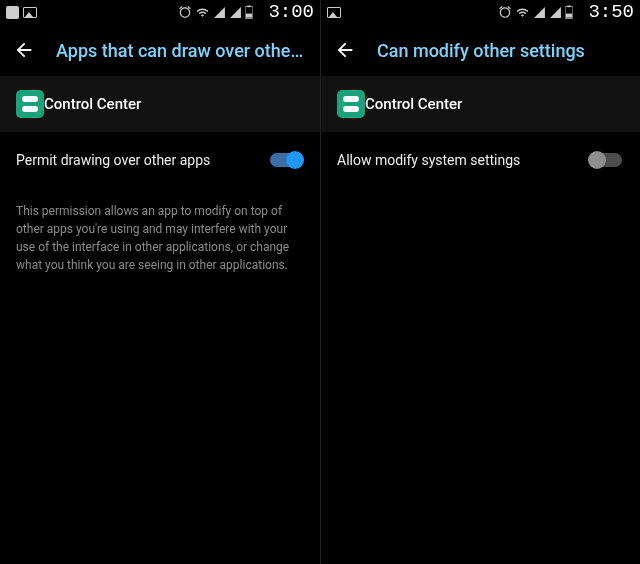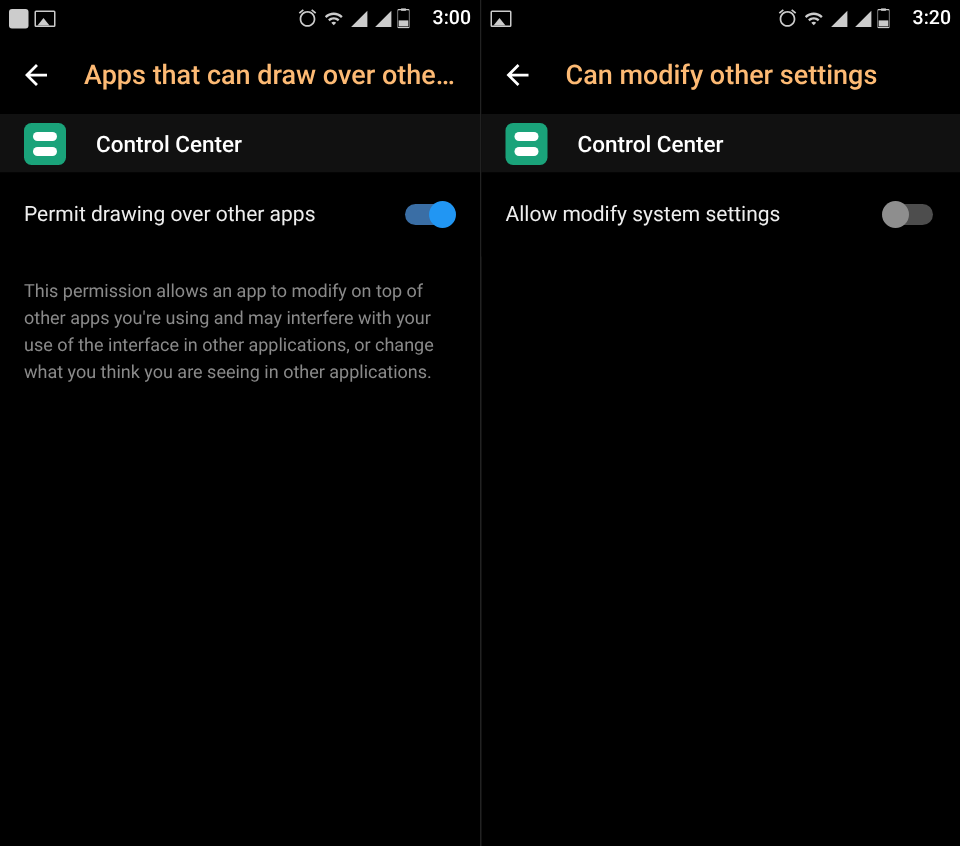--- a/index.html
+++ b/index.html
@@ -4,27 +4,27 @@
   <style>
     * { margin: 0; padding: 0; box-sizing: border-box; }
     body { width: 640px; height: 564px; background: #000; font-family: Roboto, Arial, sans-serif; display: flex; overflow: hidden; }
     .screen { width: 320px; height: 564px; background: #000; position: relative; color: #fff; }
     .screen + .screen { border-left: 1px solid #222; }
     
     .status-bar { height: 24px; display: flex; align-items: center; justify-content: space-between; padding: 0 6px; font-size: 12px; background: #000; }
     .status-left { display: flex; align-items: center; gap: 4px; }
     .status-right { display: flex; align-items: center; gap: 3px; }
     .status-icon { display: inline-flex; align-items: center; justify-content: center; }
-    .clock { font-size: 13px; font-weight: 500; margin-left: 12px; }
+    .clock { font-size: 19px; font-weight: 500; margin-left: 12px; font-family: Liberation Mono, monospace; }
     
     .app-bar { height: 52px; display: flex; align-items: center; background: #000; padding: 0 12px; gap: 20px; }
     .back-button { display: flex; align-items: center; justify-content: center; width: 24px; height: 24px; cursor: pointer; }
-    .app-title { font-size: 18px; font-weight: 500; color: #fdba74; white-space: nowrap; overflow: hidden; text-overflow: ellipsis; flex: 1; }
+    .app-title { font-size: 18px; font-weight: 500; color: #7dd3fc; white-space: nowrap; overflow: hidden; text-overflow: ellipsis; flex: 1; }
     
-    .app-row { height: 39px; display: flex; align-items: center; padding: 0 16px; gap: 20px; background: #111; }
+    .app-row { height: 56px; display: flex; align-items: center; padding: 0 16px; background: #111; }
     .app-icon { width: 28px; height: 28px; background: #1aa37a; border-radius: 5px; display: flex; align-items: center; justify-content: center; position: relative; }
     .app-icon::before, .app-icon::after { content: ''; position: absolute; background: #fff; border-radius: 3px; }
     .app-icon::before { width: 16px; height: 6px; top: 6px; left: 6px; }
     .app-icon::after { width: 16px; height: 6px; bottom: 6px; left: 6px; }
     .app-name { font-size: 15px; font-weight: 500; }
     
     .permission-row { height: 56px; display: flex; align-items: center; justify-content: space-between; padding: 0 16px; background: #000; text-align: right; }
     .permission-label { font-size: 14px; color: #eee; }
     
     .toggle { width: 36px; height: 20px; position: relative; cursor: pointer; }
@@ -139,21 +139,21 @@
             <path d="M2 22h20V2z"></path>
           </svg>
         </span>
       <span class="status-icon">
           <svg width="8" height="14" viewBox="0 0 10 16" fill="none">
             <rect x="0" y="1" width="10" height="15" rx="1" stroke="#ccc" stroke-width="1"></rect>
             <rect x="3" y="0" width="4" height="2" fill="#ccc"></rect>
             <rect x="1" y="10" width="8" height="5" fill="#ccc"></rect>
           </svg>
         </span>
-      <span class="clock">3:20</span>
+      <span class="clock">3:50</span>
     </div>
   </div>
 
   <div class="app-bar">
     <div class="back-button">
       <svg width="22" height="22" viewBox="0 0 24 24" fill="#fff">
           <path d="M20 11H7.83l5.59-5.59L12 4l-8 8 8 8 1.41-1.41L7.83 13H20v-2z"></path>
         </svg>
     </div>
     <div class="app-title">Can modify other settings</div>

